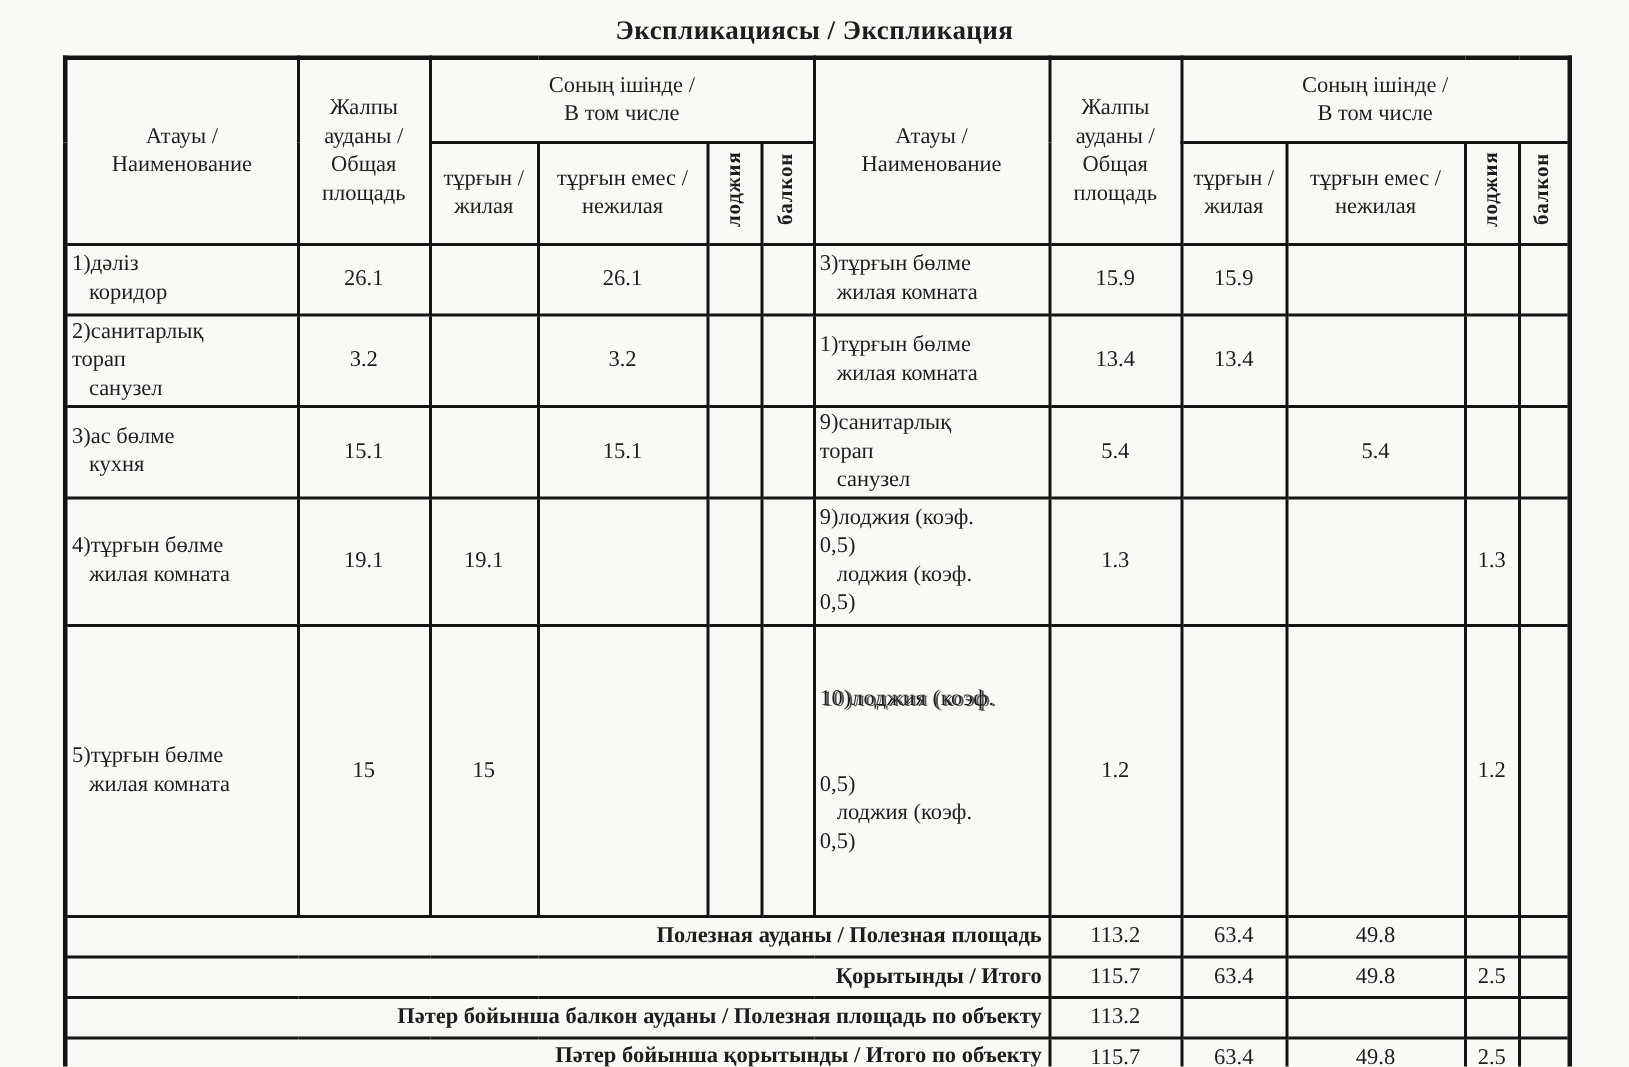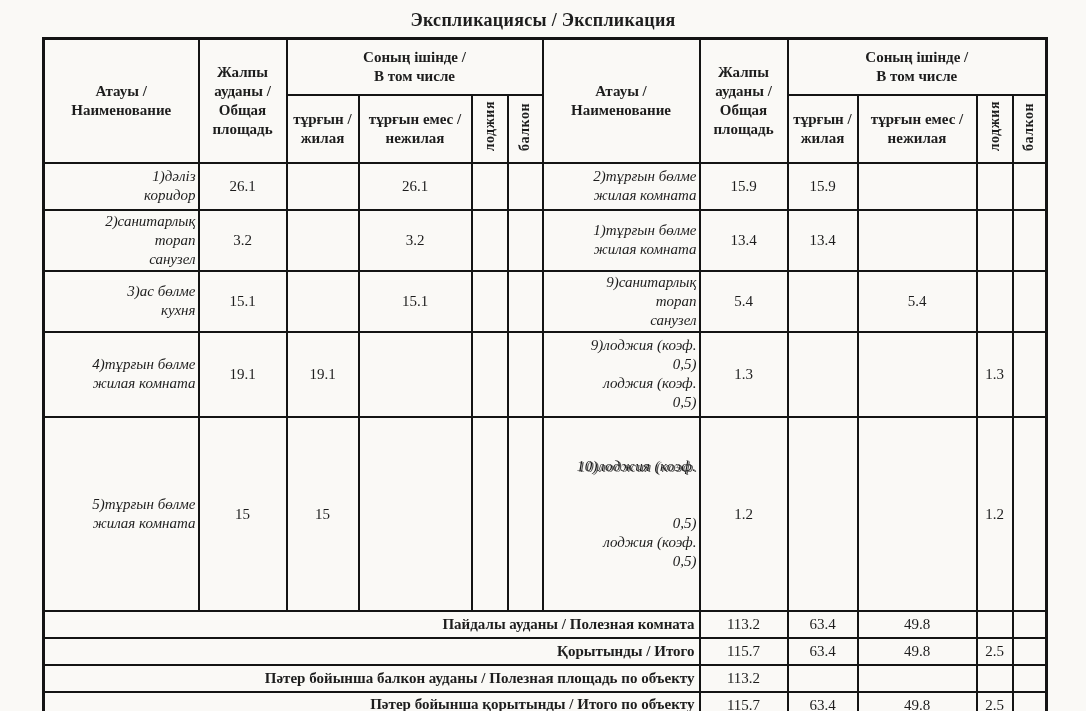--- a/index.html
+++ b/index.html
@@ -37,43 +37,42 @@
     position:relative;
     z-index:1;
   }
   table.expl td {
     border:2px solid #141414;
     font-size:15px;
     vertical-align:middle;
     overflow:hidden;
   }
   td.hc {
-    font-weight:bold;
+    font-weight:normal;
     text-align:center;
     white-space:pre-line;
     line-height:19px;
     padding:2px;
   }
   td.vcell { text-align:center; vertical-align:middle; padding:0; }
   .vtext {
     writing-mode:vertical-rl;
     transform:rotate(180deg);
     font-weight:bold;
     font-size:14px;
     letter-spacing:0.5px;
     display:inline-block;
     line-height:1;
     margin:0 auto;
   }
   td.name {
-    text-align:right;
+    text-align:left;
     white-space:pre-wrap;
     line-height:19px;
     padding:1px 2px 1px 3px;
-    font-style:italic;
   }
   td.num { text-align:center; line-height:18px; padding:1px; }
   td.sum-label {
     font-weight:bold;
     text-align:right;
     padding:2px 4px 2px 2px;
     white-space:nowrap;
   }
   tr.hr1 { height:56px; }
   tr.hr2 { height:68px; }
@@ -150,21 +149,21 @@
     </tr>
 
     <tr class="r1">
       <td class="name">1)дәліз
    коридор</td>
       <td class="num">26.1</td>
       <td class="num"></td>
       <td class="num">26.1</td>
       <td class="num"></td>
       <td class="num"></td>
-      <td class="name">2)тұрғын бөлме
+      <td class="name">3)тұрғын бөлме
    жилая комната</td>
       <td class="num">15.9</td>
       <td class="num">15.9</td>
       <td class="num"></td>
       <td class="num"></td>
       <td class="num"></td>
     </tr>
 
     <tr class="r2">
       <td class="name">2)санитарлық
@@ -236,21 +235,21 @@
 0,5)</span>
       </td>
       <td class="num">1.2</td>
       <td class="num"></td>
       <td class="num"></td>
       <td class="num">1.2</td>
       <td class="num"></td>
     </tr>
 
     <tr class="sr">
-      <td class="sum-label" colspan="7">Пайдалы ауданы / Полезная комната</td>
+      <td class="sum-label" colspan="7">Полезная ауданы / Полезная площадь</td>
       <td class="num">113.2</td>
       <td class="num">63.4</td>
       <td class="num">49.8</td>
       <td class="num"></td>
       <td class="num"></td>
     </tr>
     <tr class="sr">
       <td class="sum-label" colspan="7">Қорытынды / Итого</td>
       <td class="num">115.7</td>
       <td class="num">63.4</td>

